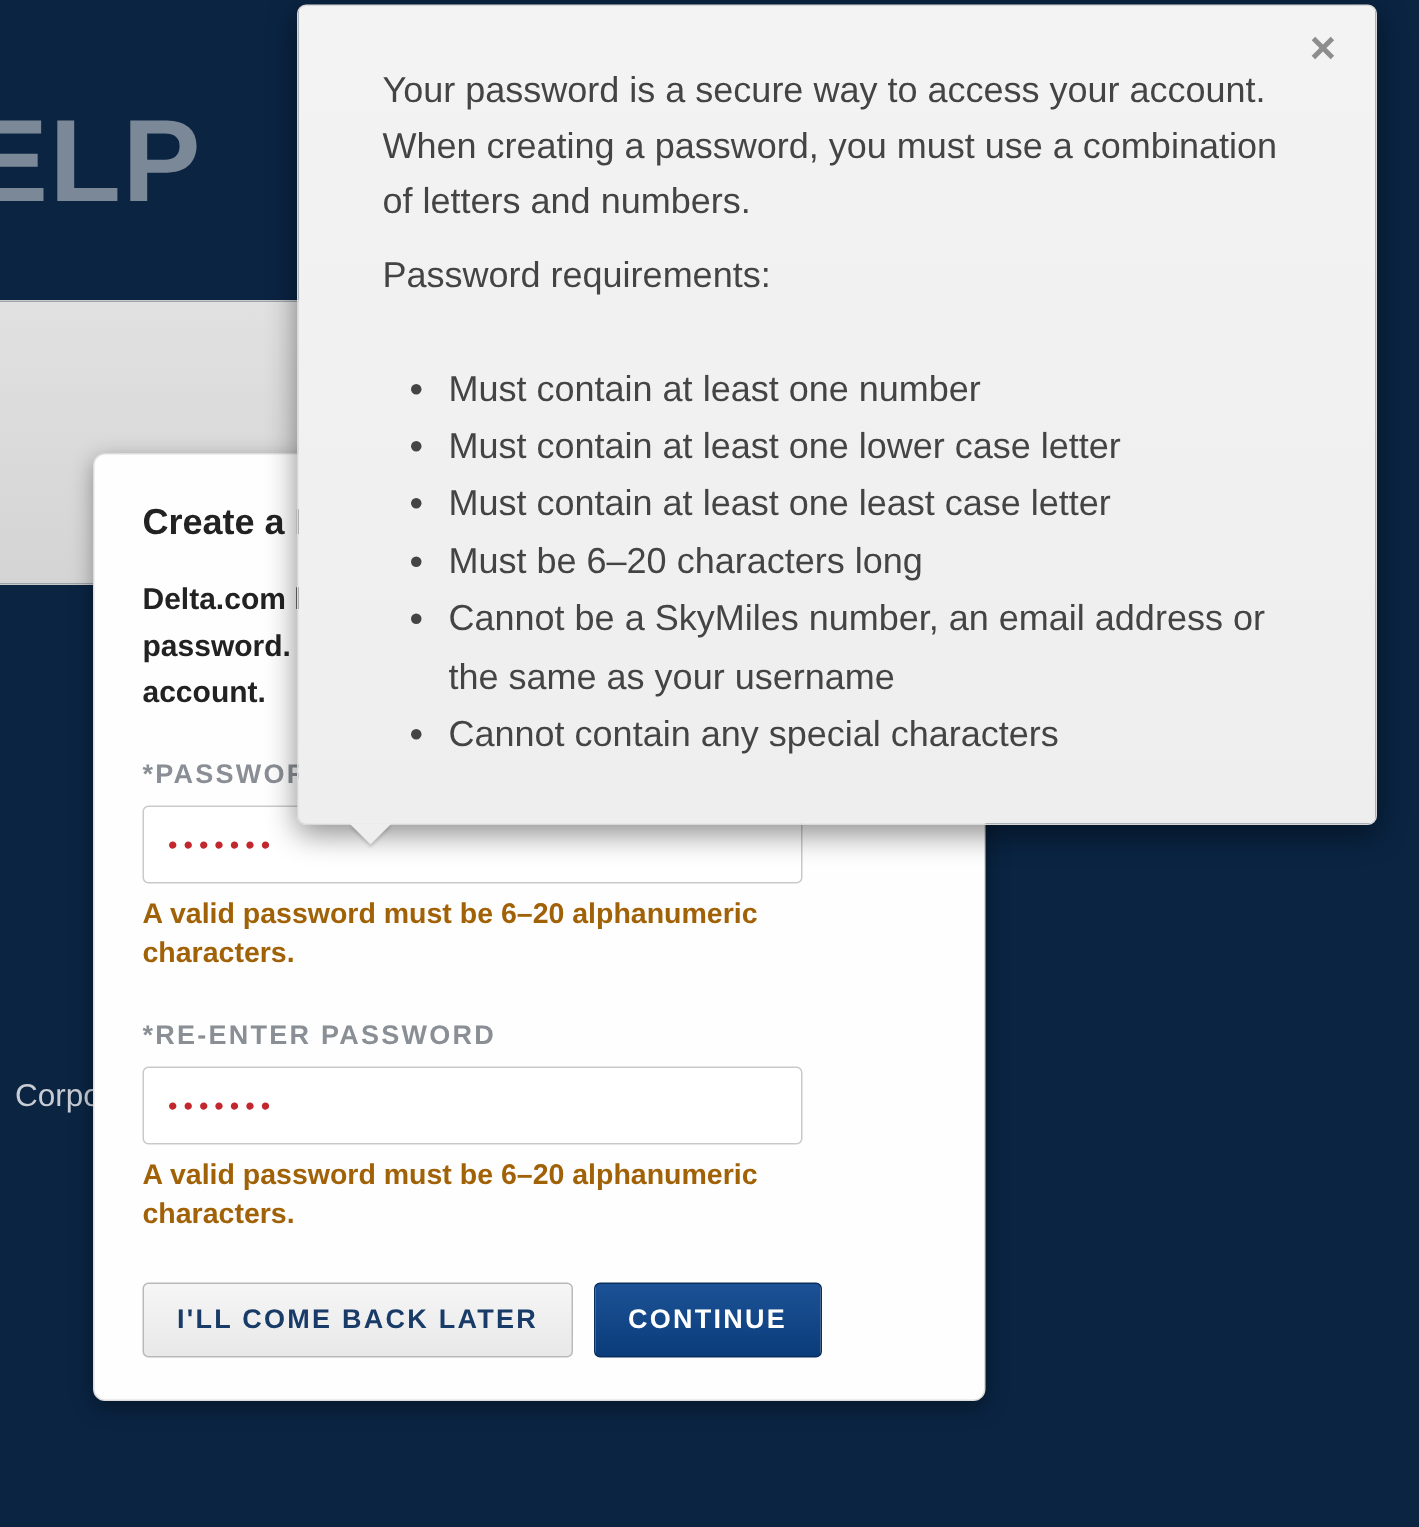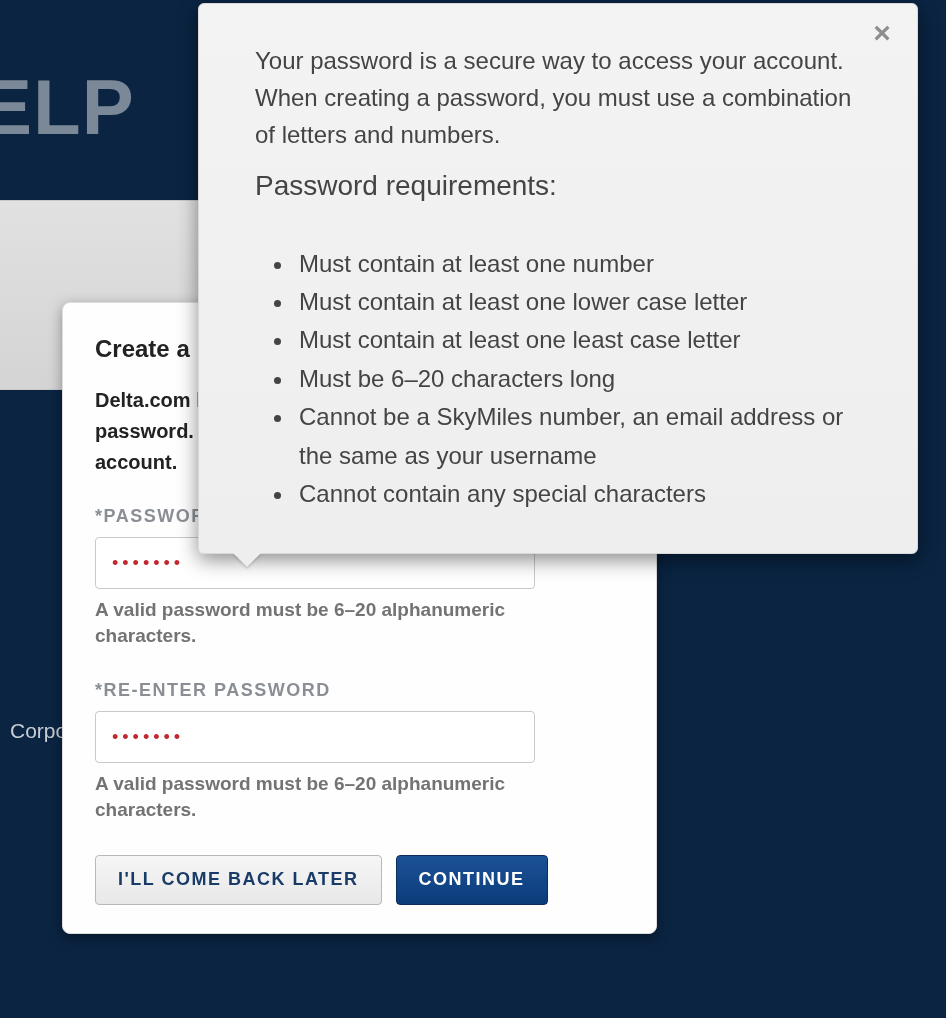--- a/index.html
+++ b/index.html
@@ -100,21 +100,21 @@
       height: 52px;
       border: 1px solid #c9c9c9;
       border-radius: 4px;
       background: #fff;
       padding: 0 16px;
       font-size: 18px;
       color: #c1272d;
       letter-spacing: 4px;
     }
     .error-msg {
-      color: #737373;
+      color: #a16207;
       font-size: 19px;
       font-weight: 600;
       margin-top: 8px;
       line-height: 1.35;
       max-width: 480px;
     }
     .field-group { margin-bottom: 32px; }
     .button-row {
       display: flex;
       justify-content: flex-start;
@@ -165,21 +165,21 @@
       line-height: 22px;
       font-weight: 700;
       text-align: center;
     }
     .tooltip-desc {
       font-size: 24px;
       line-height: 1.55;
       margin-bottom: 16px;
     }
     .tooltip-subhead {
-      font-size: 28px;
+      font-size: 24px;
       margin-bottom: 14px;
     }
     .tooltip ul {
       list-style: disc;
       padding-left: 40px;
       margin-top: 43px;
     }
     .tooltip li {
       font-size: 24px;
       line-height: 1.6;

